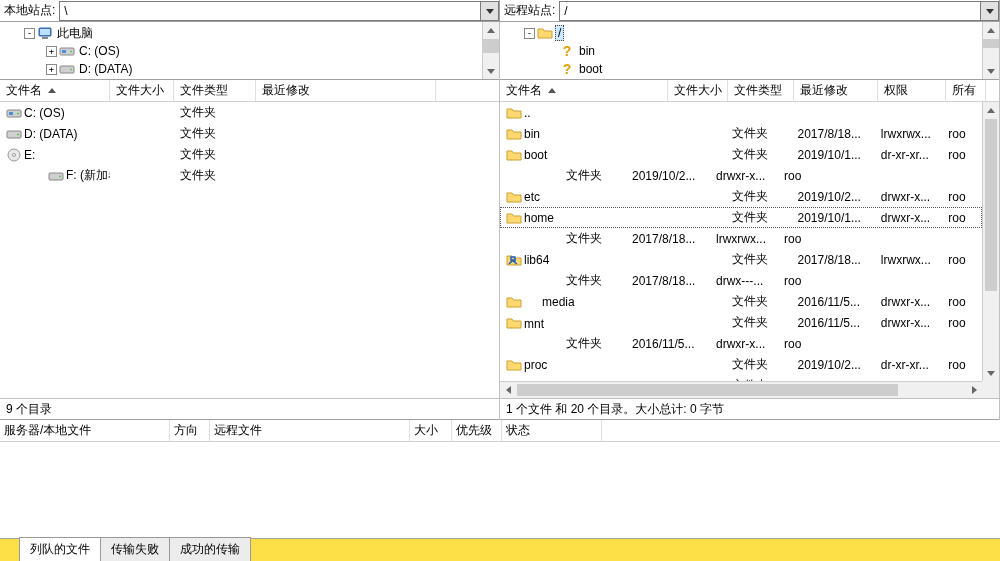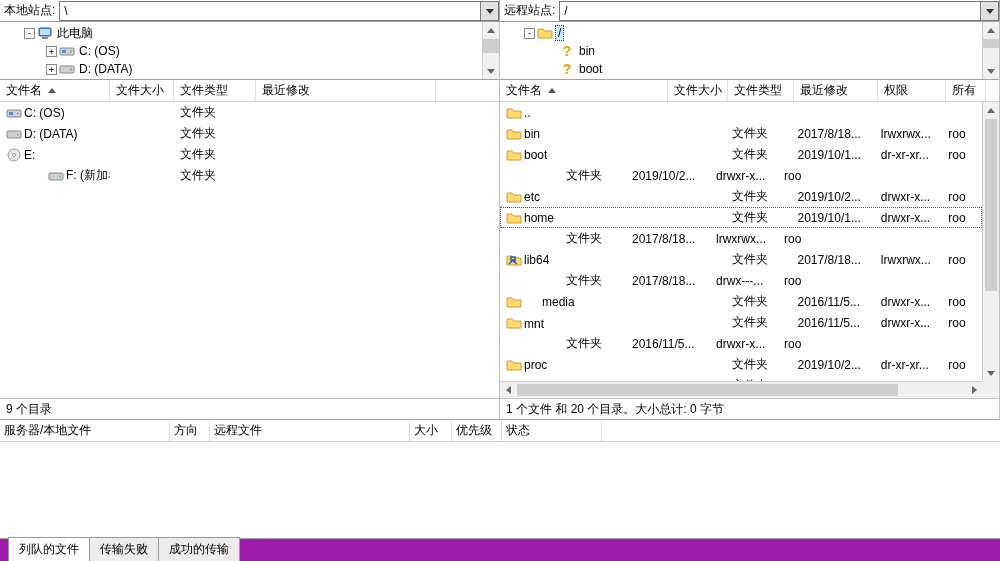--- a/index.html
+++ b/index.html
@@ -37,21 +37,21 @@
 .hsb .thumb { position: absolute; top: 2px; bottom: 2px; left: 0; width: 85%; background: #cdcdcd; }
 .list .vsb2 { position: absolute; right: 0; top: 0; bottom: 17px; width: 17px; background: #f0f0f0; border-left: 1px solid #cdcdcd; display: flex; flex-direction: column; }
 .list .vsb2 .btn { height: 17px; display: flex; align-items: center; justify-content: center; cursor: pointer; }
 .list .vsb2 .track { flex: 1; position: relative; }
 .list .vsb2 .thumb { position: absolute; left: 2px; right: 2px; top: 0; height: 70%; background: #cdcdcd; }
 .corner { position: absolute; right: 0; bottom: 0; width: 17px; height: 17px; background: #f0f0f0; }
 .status { height: 22px; display: flex; align-items: center; padding: 0 6px; border-top: 1px solid #c0c0c0; border-bottom: 1px solid #a0a0a0; }
 .queuehdr { display: flex; height: 22px; border-bottom: 1px solid #d0d0d0; }
 .queuehdr .col { display: flex; align-items: center; padding: 0 4px; border-right: 1px solid #e0e0e0; }
 .queuebody { flex: 1; border-bottom: 1px solid #a0a0a0; }
-.tabs { display: flex; height: 22px; align-items: flex-end; padding-left: 8px; background: #a21caf; }
+.tabs { display: flex; height: 22px; align-items: flex-end; padding-left: 19px; background: #fde047; }
 .tabs .tab { padding: 3px 10px; border: 1px solid #999; border-bottom: none; margin-right: -1px; background: #ececec; cursor: pointer; font-size: 12px; }
 .tabs .tab.active { background: #fff; border-bottom: 1px solid #fff; position: relative; top: 1px; }
 .ico { display: inline-flex; width: 16px; height: 16px; align-items: center; justify-content: center; }
 svg { display: block; }
 .expander { width: 11px; height: 11px; border: 1px solid #888; display: inline-flex; align-items: center; justify-content: center; font-size: 9px; line-height: 1; background: #fff; cursor: pointer; font-family: monospace; }
 </style>
 </head>
 <body>
 
 <div class="main">

